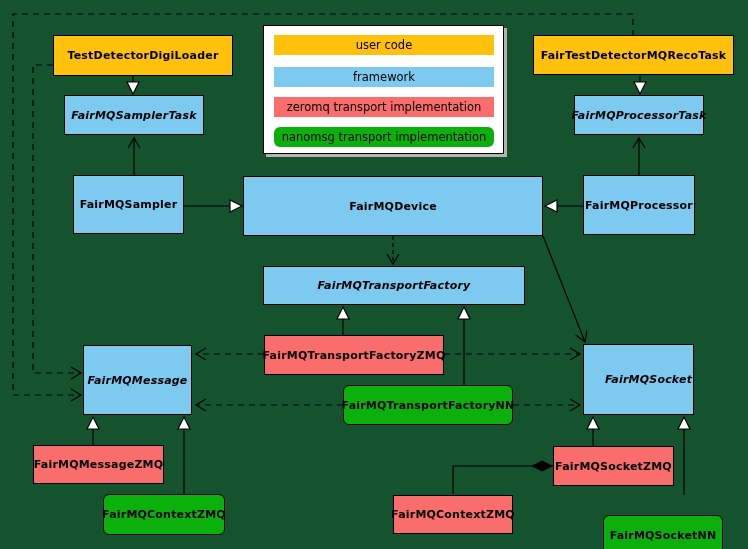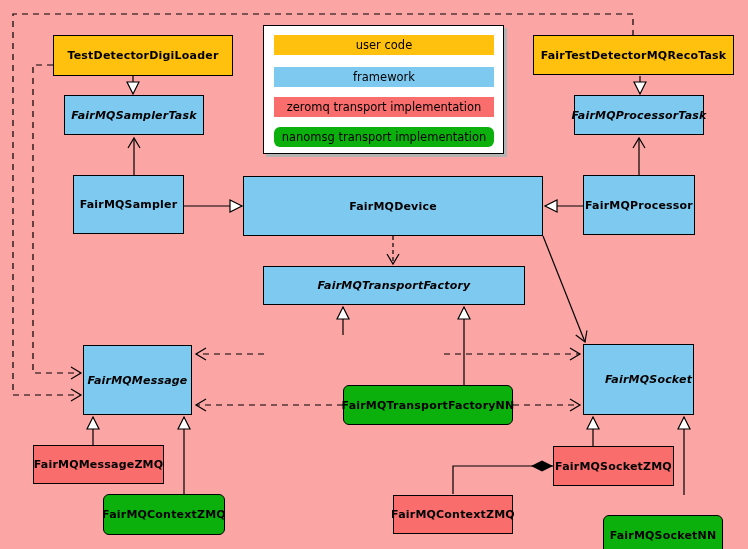--- a/index.html
+++ b/index.html
@@ -1,17 +1,17 @@
 <!DOCTYPE html>
 <html><head>
 <meta charset="utf-8">
 <style>
   html,body{margin:0;padding:0;background:#ffffff;}
   #canvas{
-    position:relative;width:748px;height:549px;background:#fca5a5;
+    position:relative;width:748px;height:549px;background:#14532d;
     font-family:"DejaVu Sans","Liberation Sans",sans-serif;overflow:hidden;
   }
   #edges{position:absolute;left:0;top:0;width:748px;height:549px;}
   .node{
     position:absolute;box-sizing:border-box;border:1.4px solid #000;
     display:flex;align-items:center;justify-content:center;
     font-weight:bold;font-size:11px;color:#000;white-space:nowrap;
     letter-spacing:0.2px;
   }
   .abstract{font-style:italic;}
@@ -82,20 +82,21 @@
   </div>
 
   <div class="node cat-user" style="left:53px;top:35px;width:180px;height:41px;">TestDetectorDigiLoader</div>
   <div class="node cat-user" style="left:533px;top:35px;width:201px;height:40px;">FairTestDetectorMQRecoTask</div>
   <div class="node cat-fw abstract" style="left:64px;top:95px;width:140px;height:40px;">FairMQSamplerTask</div>
   <div class="node cat-fw abstract" style="left:574px;top:95px;width:130px;height:40px;">FairMQProcessorTask</div>
   <div class="node cat-fw" style="left:73px;top:175px;width:111px;height:59px;">FairMQSampler</div>
   <div class="node cat-fw" style="left:243px;top:176px;width:300px;height:60px;">FairMQDevice</div>
   <div class="node cat-fw" style="left:583px;top:175px;width:112px;height:60px;">FairMQProcessor</div>
   <div class="node cat-fw abstract" style="left:263px;top:266px;width:262px;height:39px;">FairMQTransportFactory</div>
+  <div class="node cat-zmq" style="left:264px;top:335px;width:180px;height:40px;">FairMQTransportFactoryZMQ</div>
   <div class="node cat-nn" style="left:343px;top:385px;width:170px;height:40px;">FairMQTransportFactoryNN</div>
   <div class="node cat-fw abstract" style="left:83px;top:345px;width:109px;height:70px;">FairMQMessage</div>
   <div class="node cat-fw abstract" style="left:583px;top:344px;width:111px;height:71px;padding-left:20px;">FairMQSocket</div>
   <div class="node cat-zmq" style="left:33px;top:445px;width:131px;height:39px;">FairMQMessageZMQ</div>
   <div class="node cat-nn" style="left:103px;top:494px;width:122px;height:41px;">FairMQContextZMQ</div>
   <div class="node cat-zmq" style="left:553px;top:446px;width:121px;height:40px;">FairMQSocketZMQ</div>
   <div class="node cat-nn" style="left:603px;top:515px;width:120px;height:40px;">FairMQSocketNN</div>
   <div class="node cat-zmq" style="left:393px;top:495px;width:120px;height:39px;">FairMQContextZMQ</div>
 
 </div>

